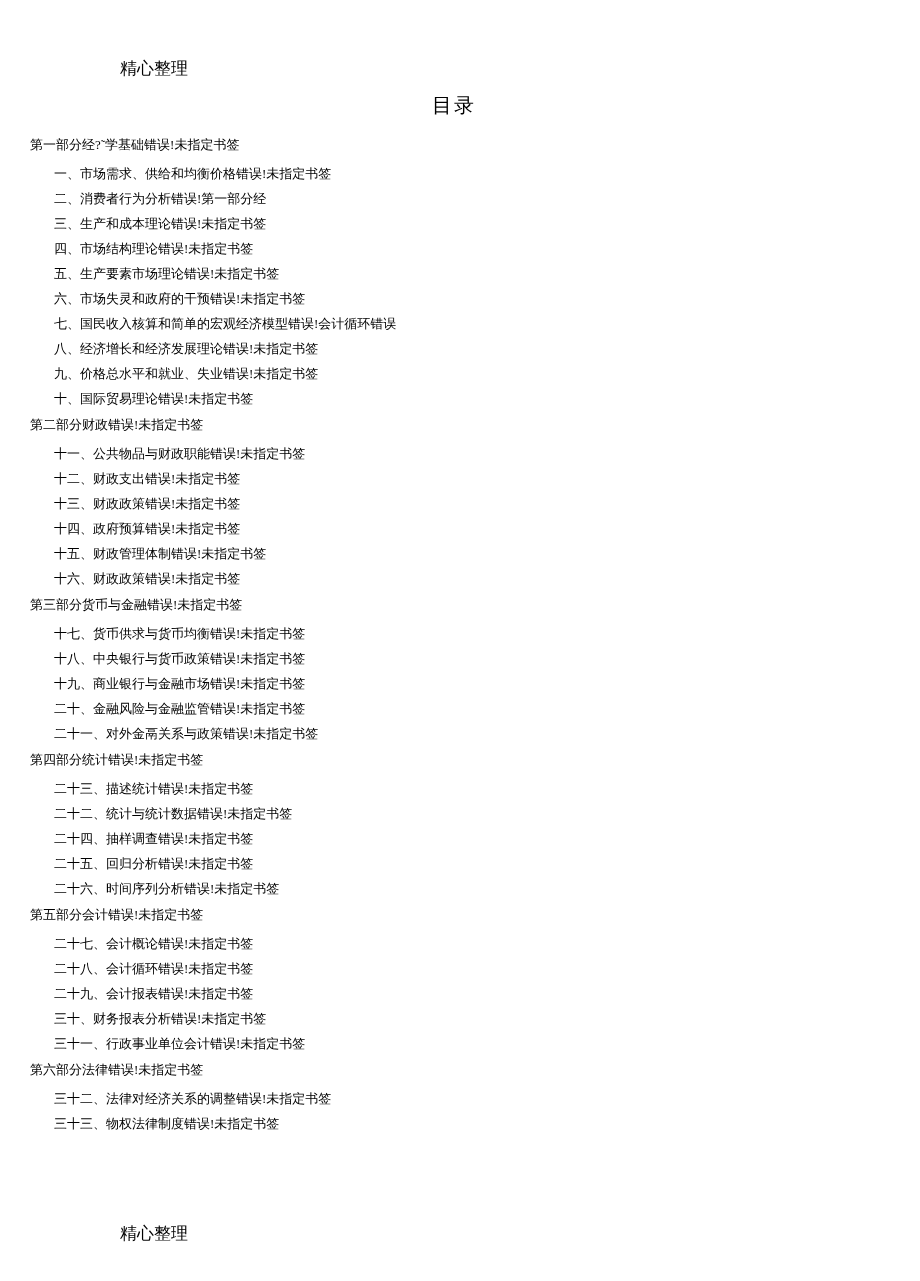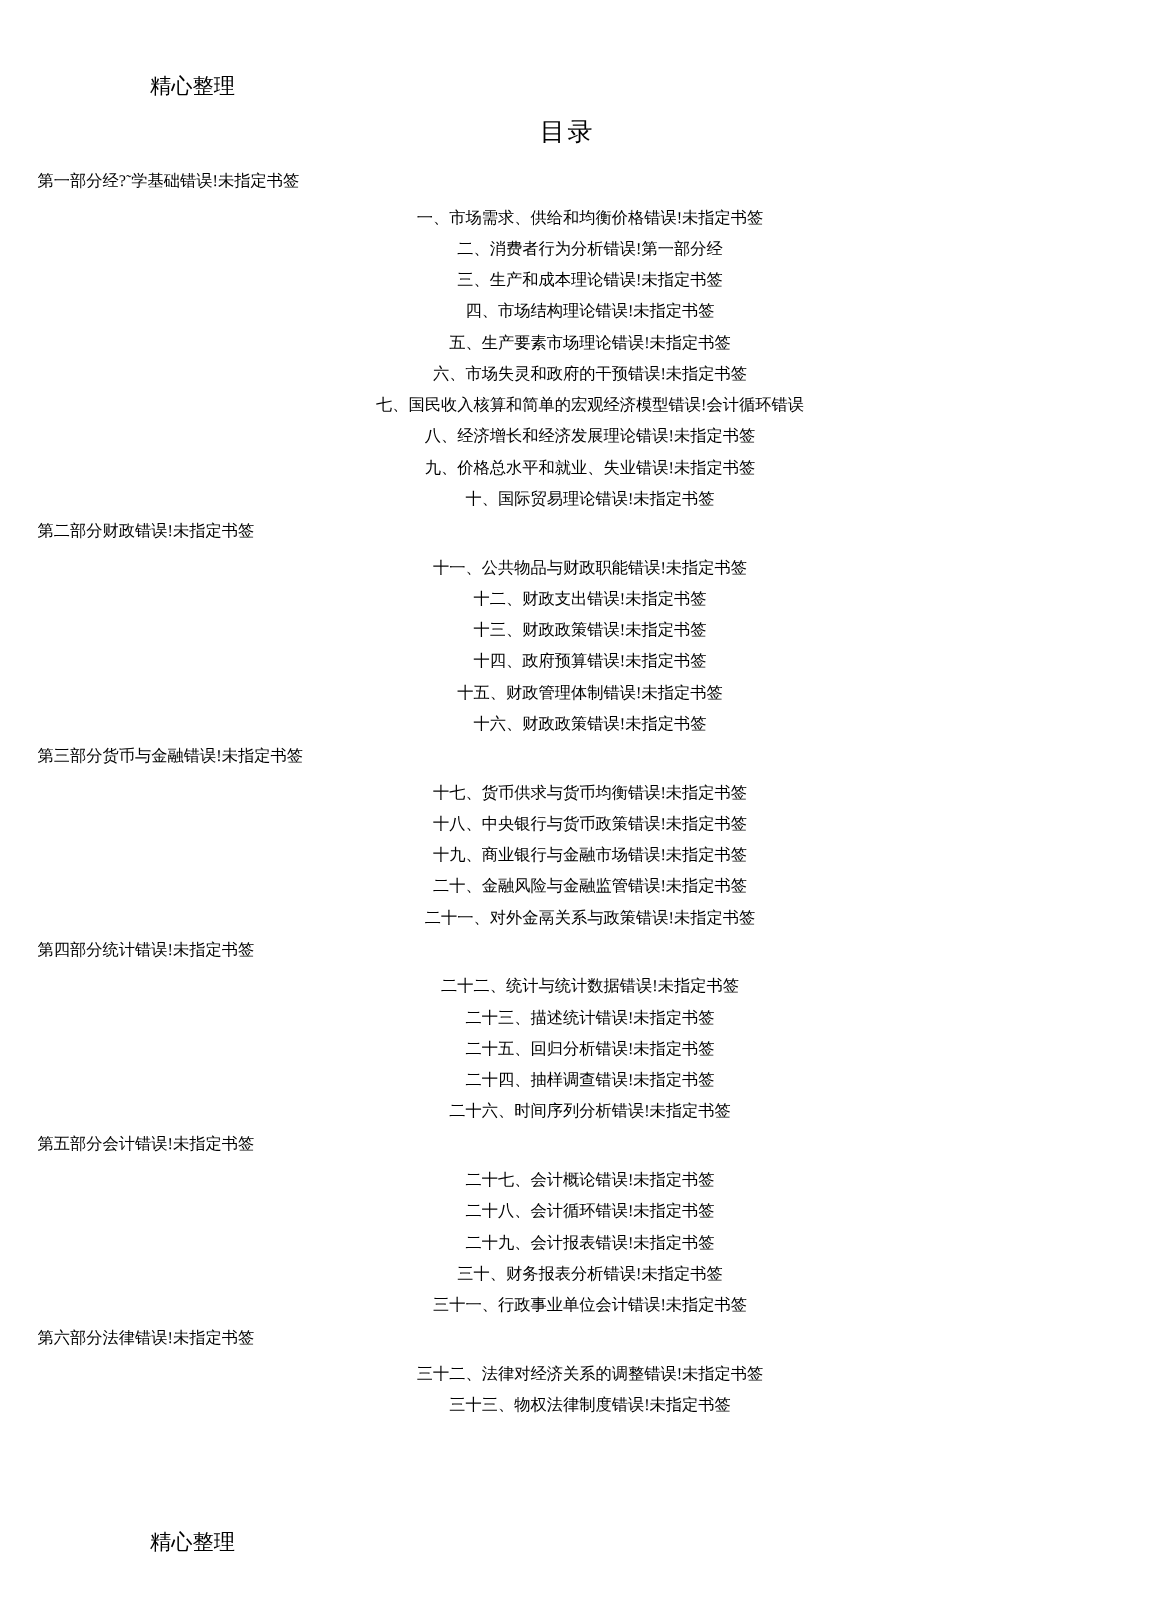--- a/index.html
+++ b/index.html
@@ -48,21 +48,20 @@
       margin-bottom: 16px;
       margin-top: 13px;
       padding-left: 0;
     }
     .section-header:first-child {
       margin-top: 0;
     }
     .item {
       margin-bottom: 12px;
       padding-left: 24px;
-      text-align: center;
     }
   </style>
 </head>
 <body>
 
 <div class="header-text">精心整理</div>
 
 <div class="title">目录</div>
 
 <div class="content" id="toc-container">
@@ -84,24 +83,24 @@
     <div class="item">十四、政府预算错误!未指定书签</div>
     <div class="item">十五、财政管理体制错误!未指定书签</div>
     <div class="item">十六、财政政策错误!未指定书签</div>
     <div class="section-header">第三部分货币与金融错误!未指定书签</div>
     <div class="item">十七、货币供求与货币均衡错误!未指定书签</div>
     <div class="item">十八、中央银行与货币政策错误!未指定书签</div>
     <div class="item">十九、商业银行与金融市场错误!未指定书签</div>
     <div class="item">二十、金融风险与金融监管错误!未指定书签</div>
     <div class="item">二十一、对外金鬲关系与政策错误!未指定书签</div>
     <div class="section-header">第四部分统计错误!未指定书签</div>
+    <div class="item">二十三、描述统计错误!未指定书签</div>
     <div class="item">二十二、统计与统计数据错误!未指定书签</div>
-    <div class="item">二十三、描述统计错误!未指定书签</div>
+    <div class="item">二十四、抽样调查错误!未指定书签</div>
     <div class="item">二十五、回归分析错误!未指定书签</div>
-    <div class="item">二十四、抽样调查错误!未指定书签</div>
     <div class="item">二十六、时间序列分析错误!未指定书签</div>
     <div class="section-header">第五部分会计错误!未指定书签</div>
     <div class="item">二十七、会计概论错误!未指定书签</div>
     <div class="item">二十八、会计循环错误!未指定书签</div>
     <div class="item">二十九、会计报表错误!未指定书签</div>
     <div class="item">三十、财务报表分析错误!未指定书签</div>
     <div class="item">三十一、行政事业单位会计错误!未指定书签</div>
     <div class="section-header">第六部分法律错误!未指定书签</div>
     <div class="item">三十二、法律对经济关系的调整错误!未指定书签</div>
     <div class="item">三十三、物权法律制度错误!未指定书签</div>

